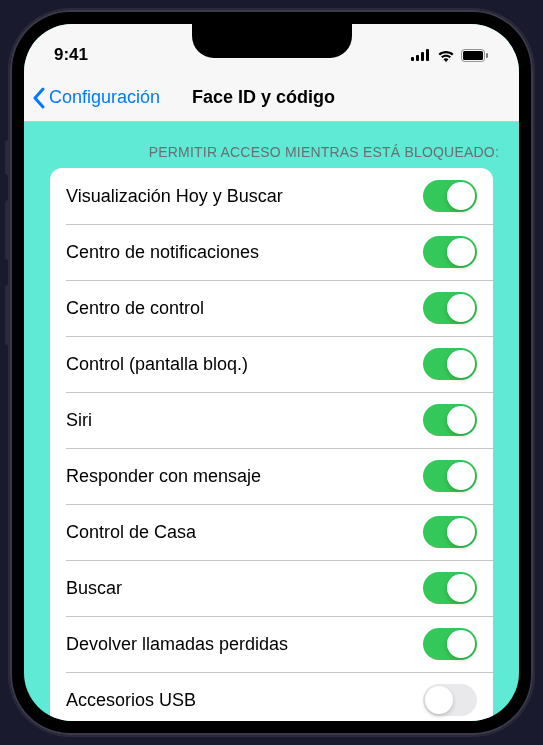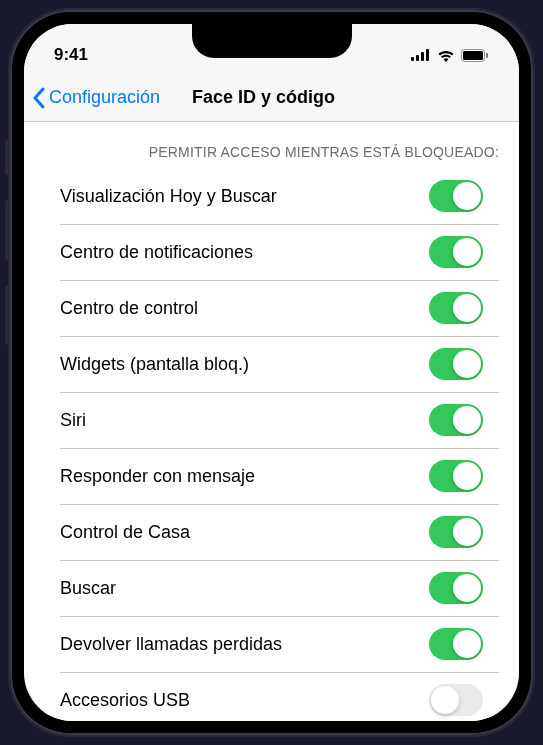--- a/index.html
+++ b/index.html
@@ -35,21 +35,21 @@
       width: 5px;
       background: #2a2a3a;
       border-radius: 3px 0 0 3px;
       margin-bottom: 25px;
     }
     .side-btn.silent { height: 35px; }
     .side-btn.vol { height: 60px; }
     .screen {
       width: 100%;
       height: 100%;
-      background: #ffffff;
+      background: #5eead4;
       border-radius: 48px;
       overflow: hidden;
       position: relative;
     }
     .notch {
       position: absolute;
       top: 0;
       left: 50%;
       transform: translateX(-50%);
       width: 160px;
@@ -115,21 +115,21 @@
     }
     .section-header {
       font-size: 14px;
       color: #6d6d72;
       padding: 22px 20px 8px 20px;
       letter-spacing: 0.2px;
       text-align: right;
     }
     .list-group {
       background: #fff;
-      margin: 0 20px;
+      margin: 0 26px;
       border-radius: 12px;
       overflow: hidden;
     }
     .list-row {
       display: flex;
       align-items: center;
       justify-content: space-between;
       padding: 12px 16px;
       min-height: 48px;
       position: relative;
@@ -230,21 +230,21 @@
               <div class="toggle-thumb"></div>
             </div>
           </div>
           <div class="list-row">
             <div class="row-label">Centro de control</div>
             <div class="toggle on">
               <div class="toggle-thumb"></div>
             </div>
           </div>
           <div class="list-row">
-            <div class="row-label">Widgets (pantalla bloq.)</div>
+            <div class="row-label">Control (pantalla bloq.)</div>
             <div class="toggle on">
               <div class="toggle-thumb"></div>
             </div>
           </div>
           <div class="list-row">
             <div class="row-label">Siri</div>
             <div class="toggle on">
               <div class="toggle-thumb"></div>
             </div>
           </div>

